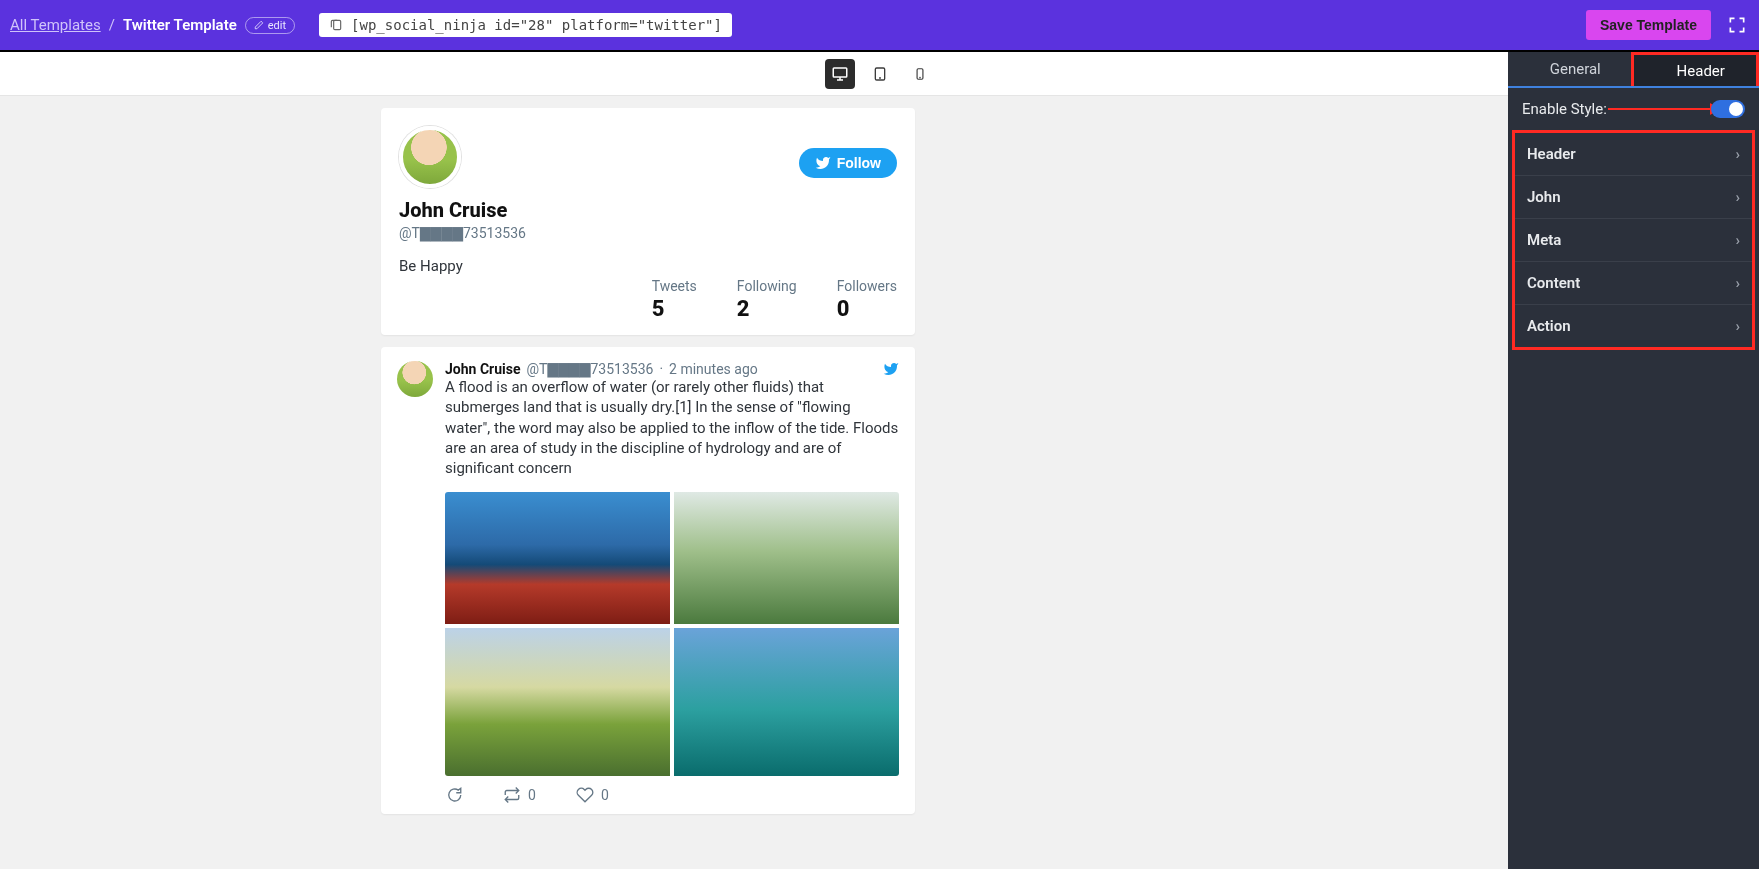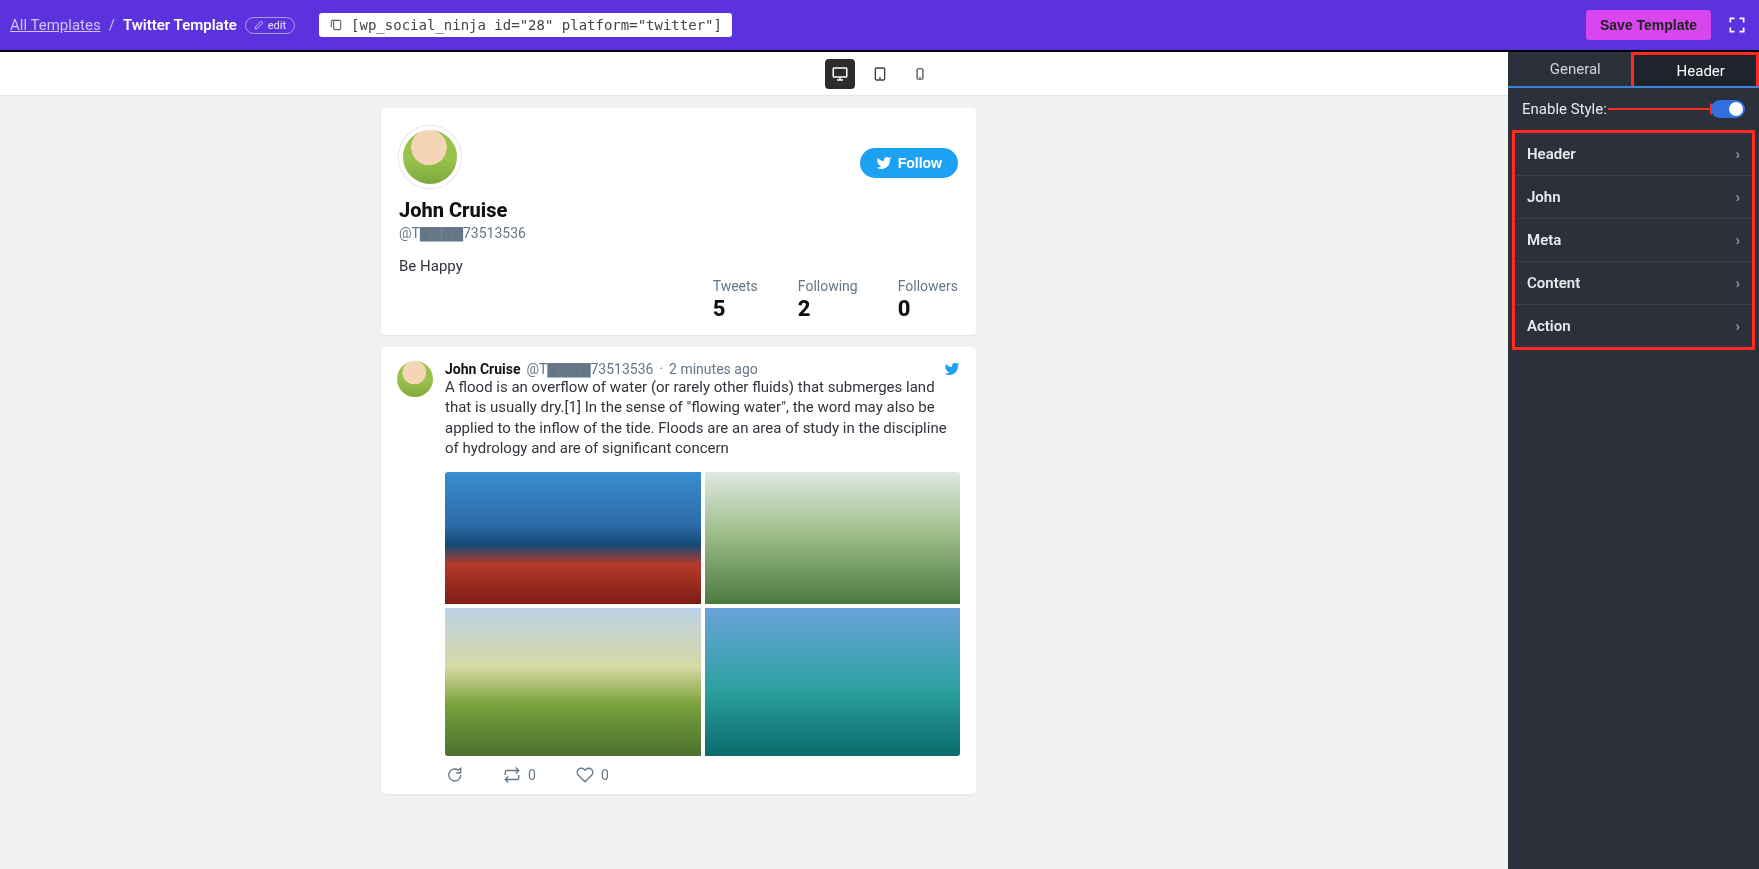--- a/index.html
+++ b/index.html
@@ -17,21 +17,21 @@
   .save-btn { background:#d946ef; color:#222; border:none; border-radius:3px; padding:7px 14px; font-size:14px; font-weight:600; cursor:pointer; margin-right:14px;}
   .fullscreen-btn { width:24px; height:24px; color:#fff; cursor:pointer; display:flex; align-items:center; justify-content:center;}
 
   
   .devicebar { height:44px; border-bottom:1px solid #e5e5e5; display:flex; align-items:center; justify-content:center; gap:10px; }
   .dev-btn { width:30px; height:30px; border-radius:4px; display:flex; align-items:center; justify-content:center; cursor:pointer; color:#3c3c3c;}
   .dev-btn.active { background:#2c2c2c; color:#fff; }
 
   
   .canvas { flex:1; background:#f1f1f1; position:relative; overflow:hidden; }
-  .preview-wrap { position:absolute; left:381px; top:12px; width:595px; }
+  .preview-wrap { position:absolute; left:381px; top:12px; width:534px; }
   .profile-card { background:#fff; border-radius:4px; box-shadow:0 1px 2px rgba(0,0,0,.06); padding:18px 18px 14px 18px; position:relative; }
   .avatar-lg { width:62px; height:62px; border-radius:50%; border:4px solid #fff; box-shadow:0 0 0 1px #e1e1e1; background: radial-gradient(circle at 48% 32%, #f4d5b5 0 38%, transparent 39%), linear-gradient(180deg,#98c24b 55%,#7ea83b 100%); }
   .follow-btn { position:absolute; right:18px; top:40px; background:#1DA1F2; color:#fff; border:none; border-radius:18px; padding:7px 16px; font-size:14px; font-weight:600; display:flex; align-items:center; gap:6px; cursor:pointer;}
   .pf-name { font-size:20px; font-weight:800; margin-top:10px; color:#111;}
   .pf-handle { color:#657786; font-size:14px; margin-top:3px;}
   .pf-bio { color:#30353b; font-size:15px; margin-top:16px; }
   .pf-loc { color:#657786; font-size:14px; margin-top:18px; display:flex; align-items:center; gap:6px;}
   .pf-stats { display:flex; gap:40px; margin-top:2px; border-top:1px solid transparent;justify-content:flex-end;}
   .pf-stat .lbl { color:#657786; font-size:14px;}
   .pf-stat .val { font-size:22px; font-weight:800; color:#111; margin-top:2px;}

